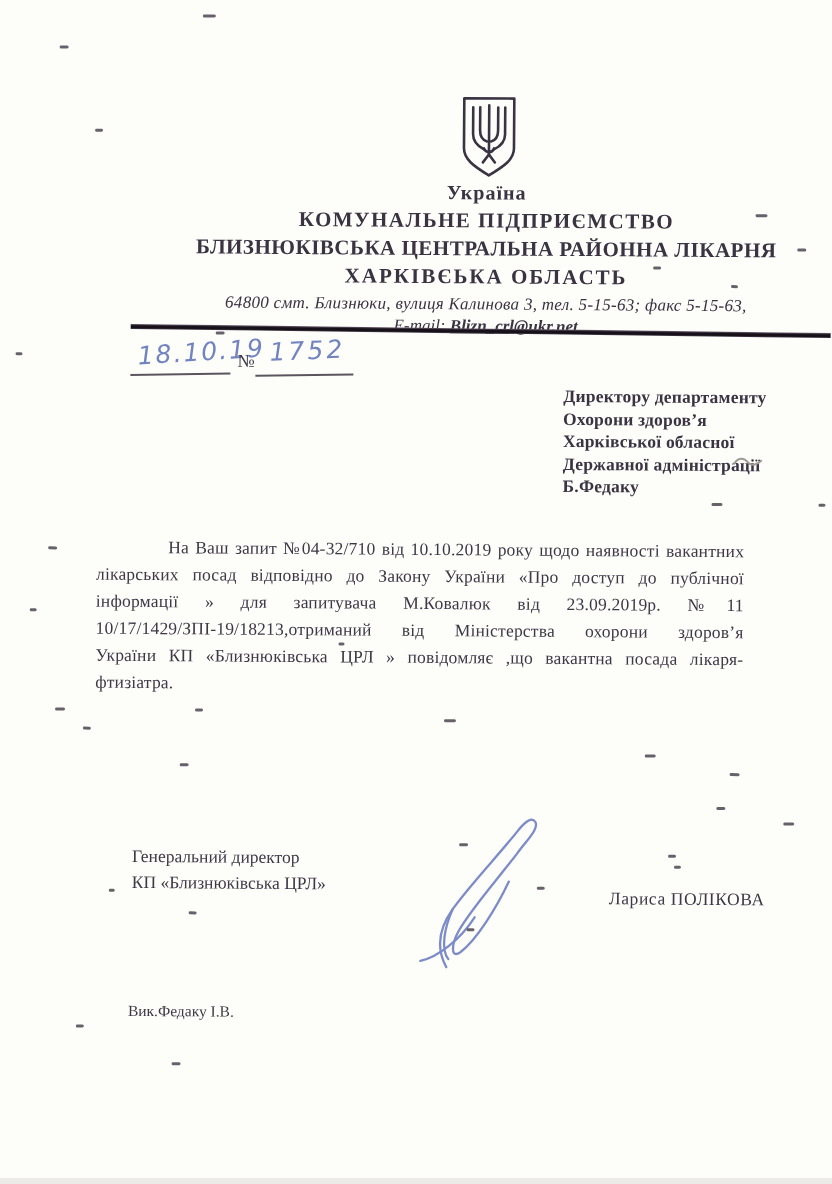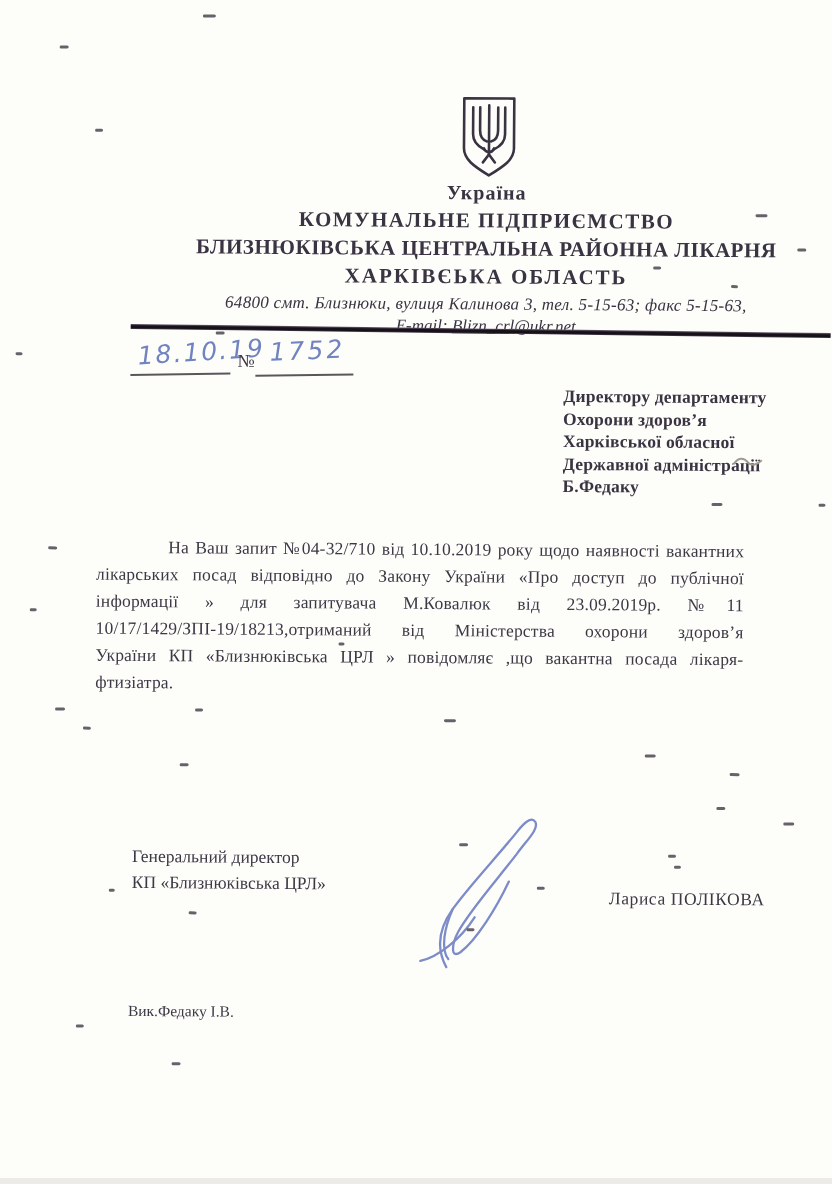--- a/index.html
+++ b/index.html
@@ -13,21 +13,21 @@
 
   
   .emblem{position:absolute;left:459px;top:93px;width:62px;height:82px;}
   .header-block{position:absolute;left:118px;top:178px;width:740px;text-align:center;color:var(--ink_header,#3a3342);}
   .country{font-size:20px;font-weight:700;letter-spacing:1px;}
   .org1{font-size:21px;font-weight:700;letter-spacing:1.5px;margin-top:4px;}
   .org2{font-size:21px;font-weight:700;letter-spacing:0.5px;margin-top:3px;}
   .org3{font-size:21px;font-weight:700;letter-spacing:2px;margin-top:3px;}
   .address{font-size:17px;font-style:italic;margin-top:5px;letter-spacing:0.3px;}
   .email-line{font-size:17px;font-style:italic;margin-top:2px;}
-  .email-addr{text-decoration:underline;}
+  .email-addr{text-decoration:underline;font-weight:bold;}
   .rule{position:absolute;left:133px;top:323px;width:700px;height:5px;
     background:linear-gradient(180deg,#6e5f73 0%,#171219 35%,#171219 75%,#4a4050 100%);
     transform:rotate(0.35deg);transform-origin:0 0;}
 
   
   .hand{font-family:"DejaVu Sans",sans-serif;font-style:italic;color:var(--ink_hand,#7183c0);}
   .ref-date{position:absolute;left:140px;top:336px;font-size:25px;transform:rotate(-4deg);letter-spacing:2px;}
   .ref-no{position:absolute;left:240px;top:349px;font-size:18px;color:var(--ink_body,#3d3845);}
   .ref-num{position:absolute;left:272px;top:334px;font-size:25px;transform:rotate(-3deg);letter-spacing:3px;}
   .uline{position:absolute;height:2px;background:#5b565e;}

